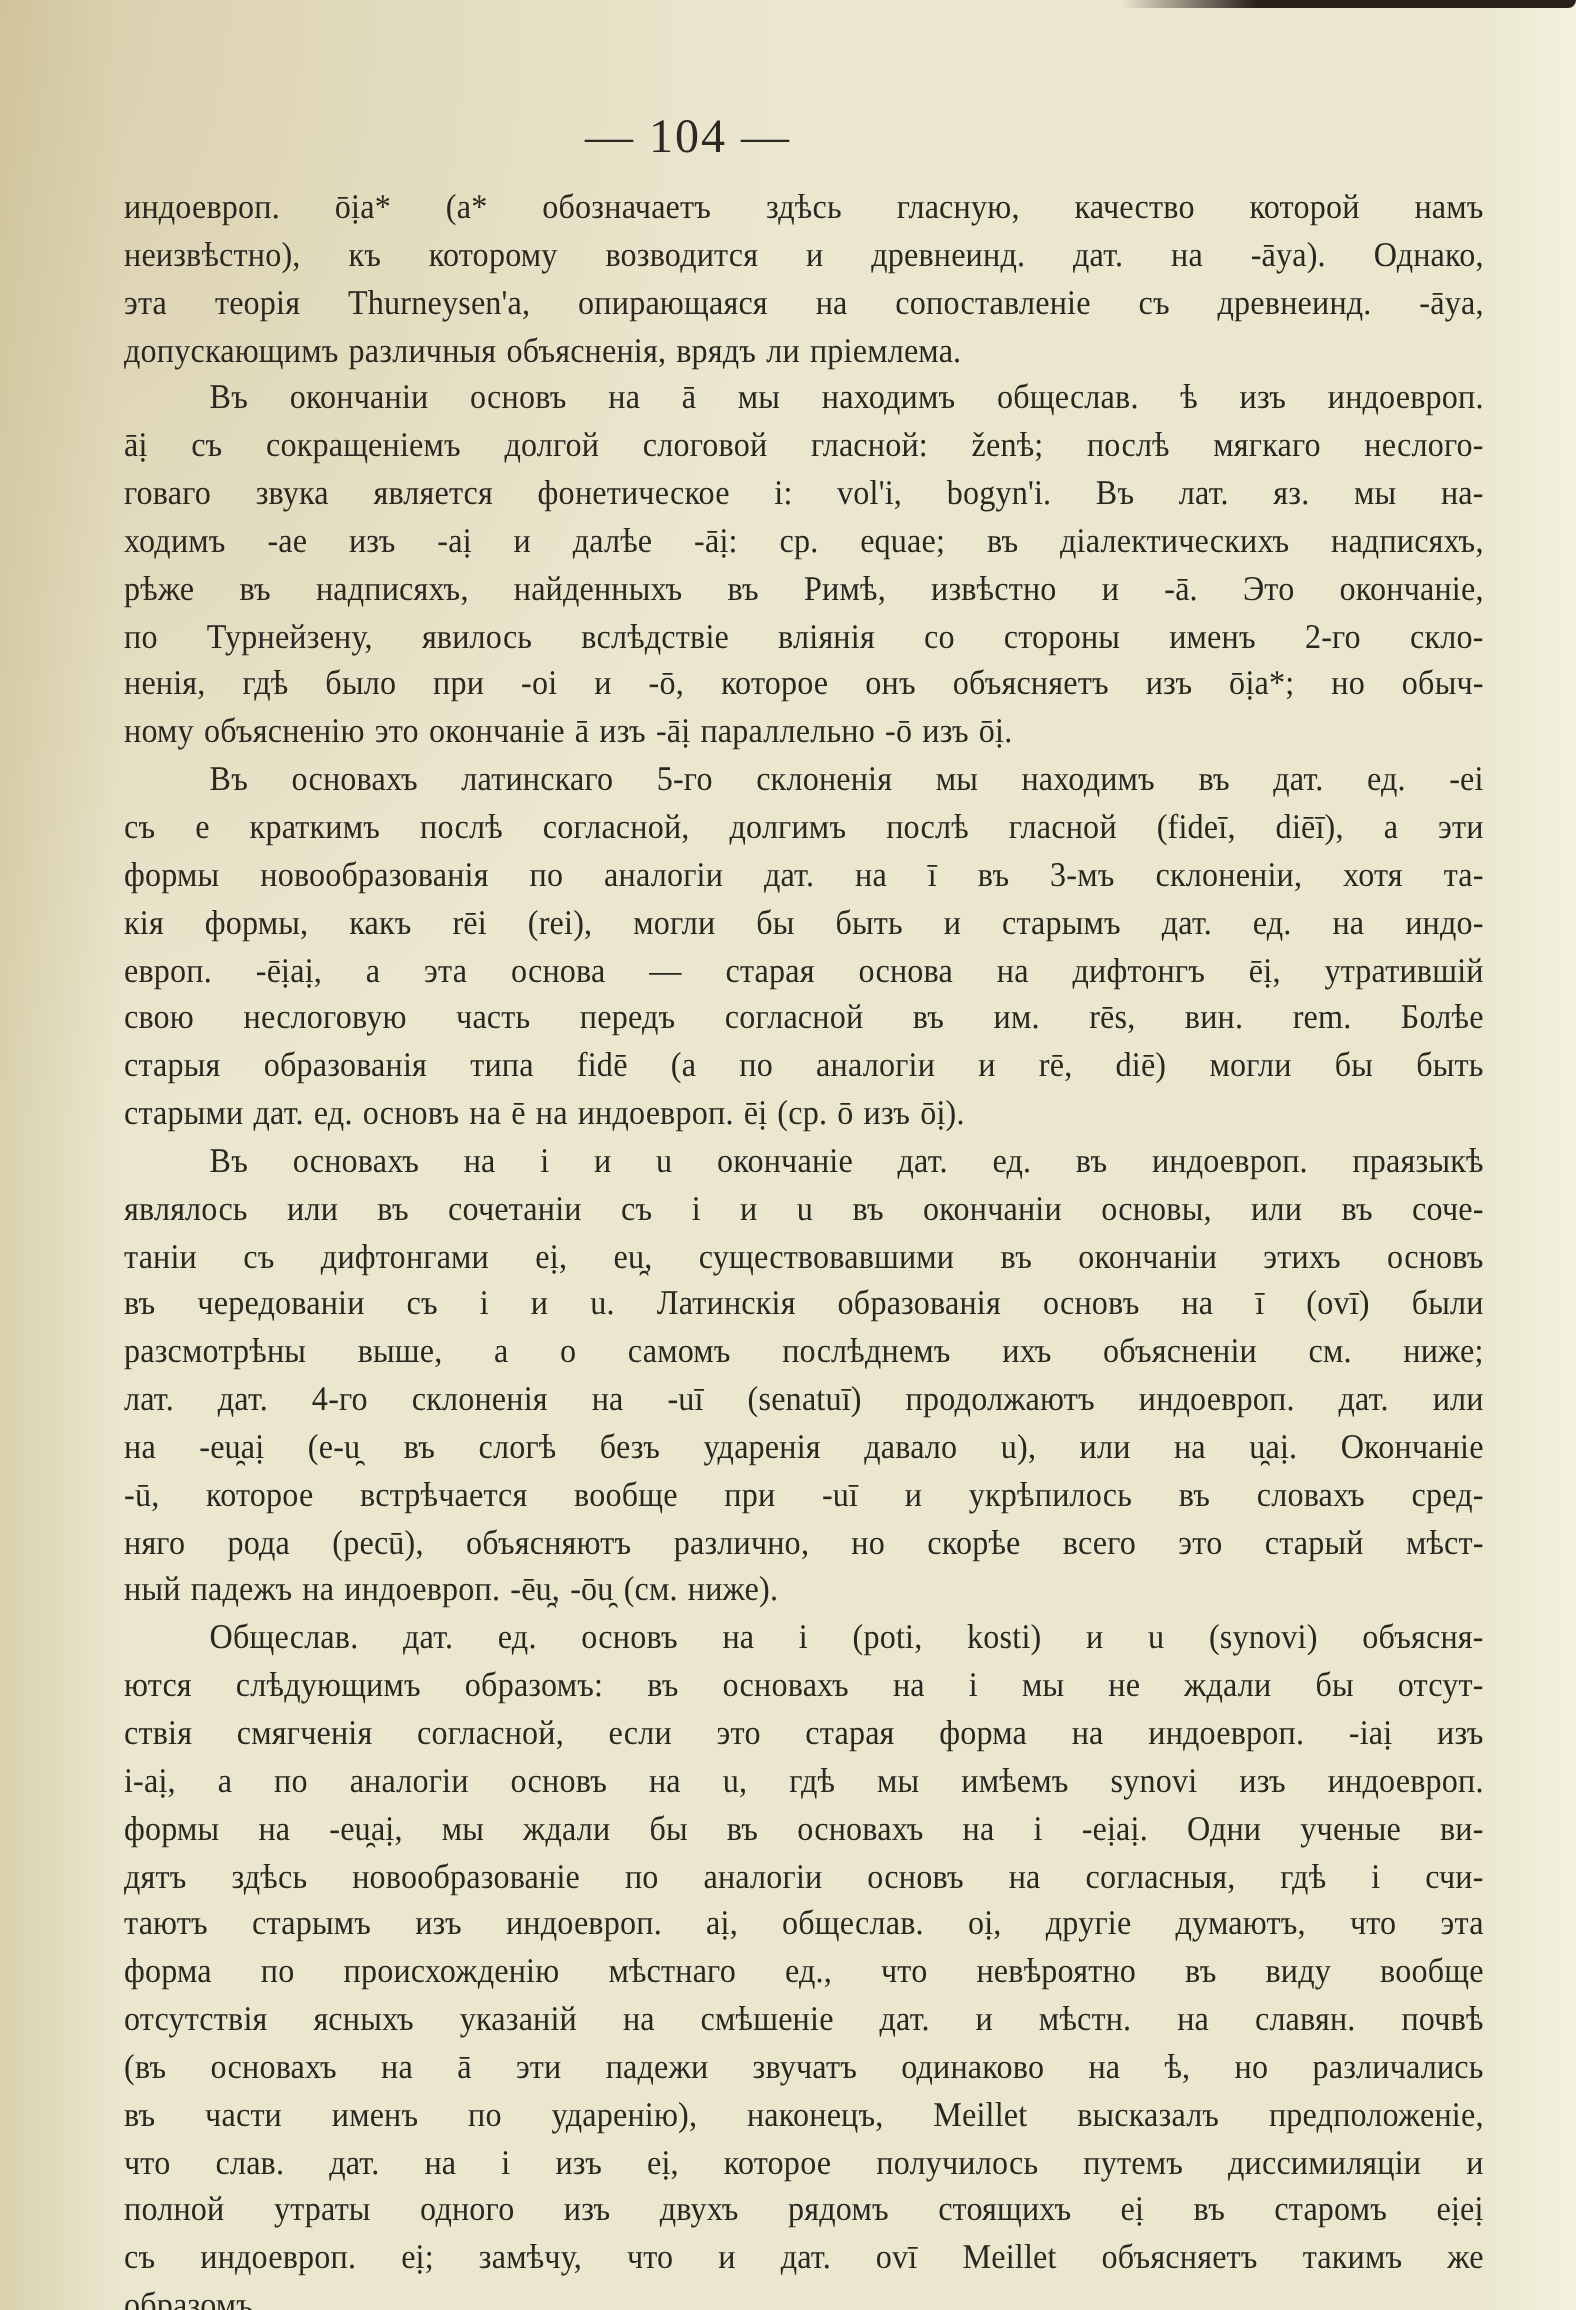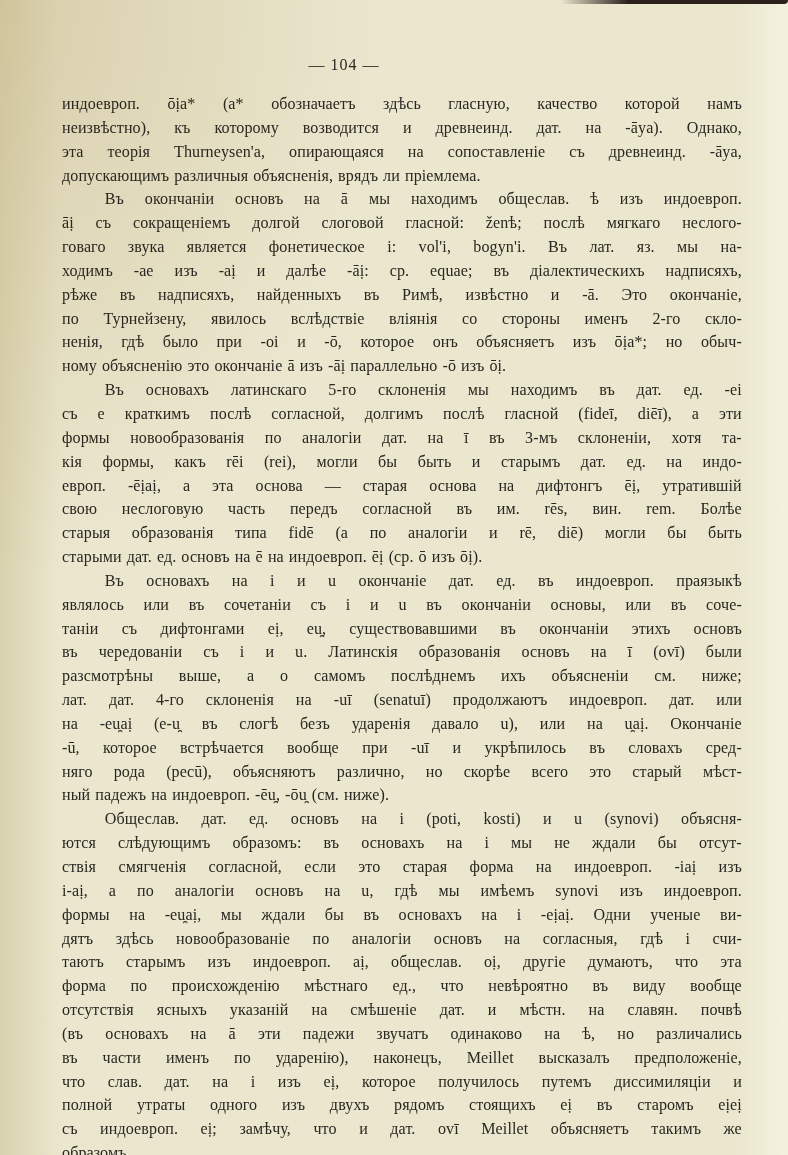--- a/index.html
+++ b/index.html
@@ -12,21 +12,21 @@
     font-family: "Liberation Serif", "DejaVu Serif", serif;
     color: #2a2620;
   }
   .top-shadow {
     position: absolute; left: 560px; top: 0; width: 228px; height: 4px;
     background: linear-gradient(90deg, rgba(40,30,25,0) 0%, #2b201c 30%, #2b201c 100%);
     border-radius: 0 0 40px 40px;
   }
   .page-number {
     position: absolute; top: 56px; left: 0; width: 688px; text-align: center;
-    font-size: 16px; letter-spacing: 1px; color: #2c2822;
+    font-size: 24px; letter-spacing: 1px; color: #2c2822;
   }
   .text-block {
     position: absolute; left: 62px; top: 92px; width: 680px;
   }
   .line {
     display: block; height: 23.85px; line-height: 23.85px;
     font-size: 17.3px; white-space: nowrap;
     text-align: justify; text-align-last: justify;
     letter-spacing: 0.1px; word-spacing: 1px;
     transform: scaleX(0.93); transform-origin: left center; width: 731px;

